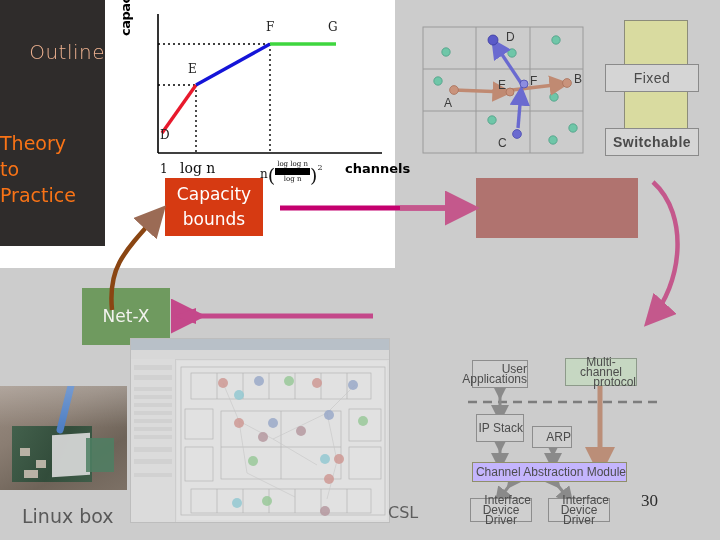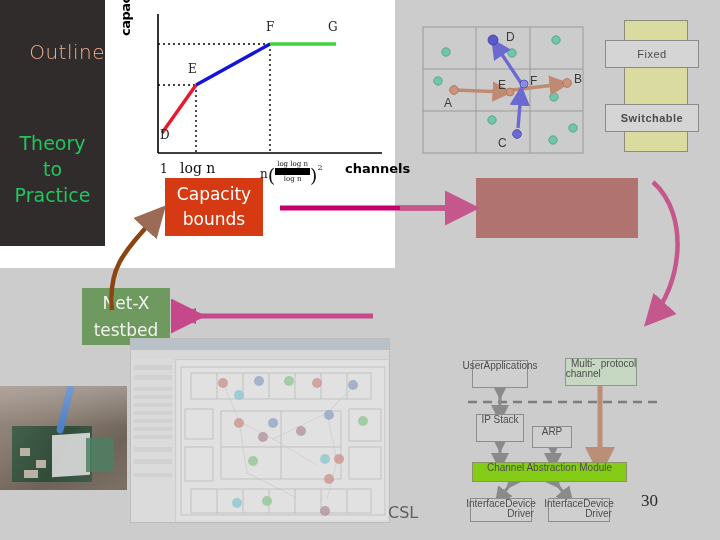--- a/index.html
+++ b/index.html
@@ -16,22 +16,22 @@
   .white-panel-2{position:absolute;left:0px;top:245px;width:395px;height:23px;background:#ffffff;}
 
   
   .sidebar{position:absolute;left:0;top:0;width:105px;height:246px;background:#2f2c2b;}
   .sidebar .outline{
     position:absolute;left:0;top:40px;width:105px;text-align:right;
     color:#f0b391;font-size:20px;letter-spacing:.5px;
     font-family:"DejaVu Sans", sans-serif;font-weight:300;
   }
   .sidebar .t2p{
-    position:absolute;left:0;top:130px;width:105px;text-align:center;
-    color:#22c55e;font-size:19px;line-height:26px;
+    position:absolute;left:0;top:130px;width:105px;text-align:left;
+    color:#f97316;font-size:19px;line-height:26px;
     font-family:"DejaVu Sans", sans-serif;
   }
 
   
   .chart{position:absolute;left:120px;top:8px;width:270px;height:172px;}
   .ylab{
     position:absolute;left:-2px;top:28px;
     transform:rotate(-90deg);transform-origin:left top;
     font-family:"DejaVu Sans", sans-serif;font-weight:bold;font-size:13px;color:#000;
     white-space:nowrap;letter-spacing:-.5px;
@@ -61,29 +61,29 @@
   
   .grid-wrap{position:absolute;left:420px;top:24px;width:172px;height:136px;}
   .grid-wrap svg{position:absolute;left:0;top:0;}
   .grid-wrap .nl{position:absolute;font-family:"Liberation Sans",sans-serif;font-size:12px;color:#3b3b3b;}
 
   
   .fs-wrap{position:absolute;left:616px;top:20px;width:96px;height:134px;}
   .fs-bar{position:absolute;left:8px;width:64px;background:#d9dba0;border:1px solid #8c8c7a;box-sizing:border-box;}
   .fs-lab{position:absolute;left:-11px;width:94px;height:28px;background:#d5d5d5;border:1px solid #8a8a8a;
           box-sizing:border-box;display:flex;align-items:center;justify-content:center;
-          font-family:"Liberation Sans",sans-serif;font-size:11px;color:#4a4a4a;letter-spacing:.5px;}
+          font-family:"Liberation Sans",sans-serif;font-size:14px;color:#4a4a4a;letter-spacing:.5px;margin-top:24px;}
 
   
   .arch{position:absolute;left:460px;top:356px;width:215px;height:165px;}
   .arch .ab{position:absolute;box-sizing:border-box;border:1px solid #8d8d8d;background:#cfcfcf;
-            display:flex;flex-direction:row;align-items:flex-start;justify-content:center;text-align:center;
-            font-family:"Liberation Sans",sans-serif;font-size:10px;color:#4c4c4c;line-height:10px;}
+            display:flex;flex-direction:column;align-items:flex-end;justify-content:center;text-align:center;
+            font-family:"Liberation Sans",sans-serif;font-size:12px;color:#4c4c4c;line-height:10px;}
   .arch .ab.green{background:#c6d7c2;border-color:#8d9a8a;}
-  .arch .ab.olive{background:#84cc16;border-color:#8f8f6a;}
+  .arch .ab.olive{background:#c4b5fd;border-color:#8f8f6a;}
   .arch svg{position:absolute;left:0;top:0;}
   .pagenum{position:absolute;left:641px;top:491px;font-family:Liberation Serif, serif;font-size:17px;color:#2b2b2b;text-align:right;}
 
   
   .photo-linux{position:absolute;left:0px;top:386px;width:127px;height:104px;overflow:hidden;
      background:linear-gradient(150deg,#9b8d82 0%,#8a7d72 35%,#6e6358 70%,#7d7166 100%);}
   .photo-linux .pcb{position:absolute;left:12px;top:40px;width:80px;height:56px;
      background:linear-gradient(115deg,#3f5f4a,#2f4b39 55%,#3c5c47);opacity:.95;}
   .photo-linux .card{position:absolute;left:52px;top:48px;width:38px;height:42px;background:#dcdcdc;opacity:.9;
      transform:skewY(-4deg);}
@@ -217,21 +217,20 @@
     <div>Capacity</div>
     <div>bounds</div>
   </div>
 
   <div class="box box-insights">
   </div>
 
 
   <div class="box box-netx">
     <div>Net-X</div>
-    <div>testbed</div>
   </div>
 
   <svg class="overlay">
     <defs>
       <marker id="mag" markerWidth="7" markerHeight="7" refX="5" refY="3.5" orient="auto">
         <path d="M0,0 L7,3.5 L0,7 z" fill="#c4588c"></path>
       </marker>
       <marker id="magL" markerWidth="7" markerHeight="7" refX="5" refY="3.5" orient="auto">
         <path d="M0,0 L7,3.5 L0,7 z" fill="#c4488a"></path>
       </marker>
@@ -331,20 +330,21 @@
           <circle cx="152" cy="118" r="5" fill="#d05a50" opacity=".85"></circle>
           <circle cx="60" cy="142" r="5" fill="#4fc4d8" opacity=".85"></circle>
           <circle cx="90" cy="140" r="5" fill="#5cc45c" opacity=".85"></circle>
           <circle cx="148" cy="150" r="5" fill="#9a5a6a" opacity=".85"></circle>
         </g>
       </svg>
     </div>
     <div class="veil"></div>
   </div>
 
+  <div class="cap-linux">Linux box</div>
   <div class="cap-csl">CSL</div>
 
   <div class="arch">
     <svg width="215" height="165">
       <defs>
         <marker id="gy" markerWidth="6" markerHeight="6" refX="3" refY="3" orient="auto">
           <path d="M0,0 L6,3 L0,6 z" fill="#8a8a8a"></path>
         </marker>
         <marker id="br2" markerWidth="6" markerHeight="6" refX="3" refY="3" orient="auto">
           <path d="M0,0 L6,3 L0,6 z" fill="#bb8e78"></path>

